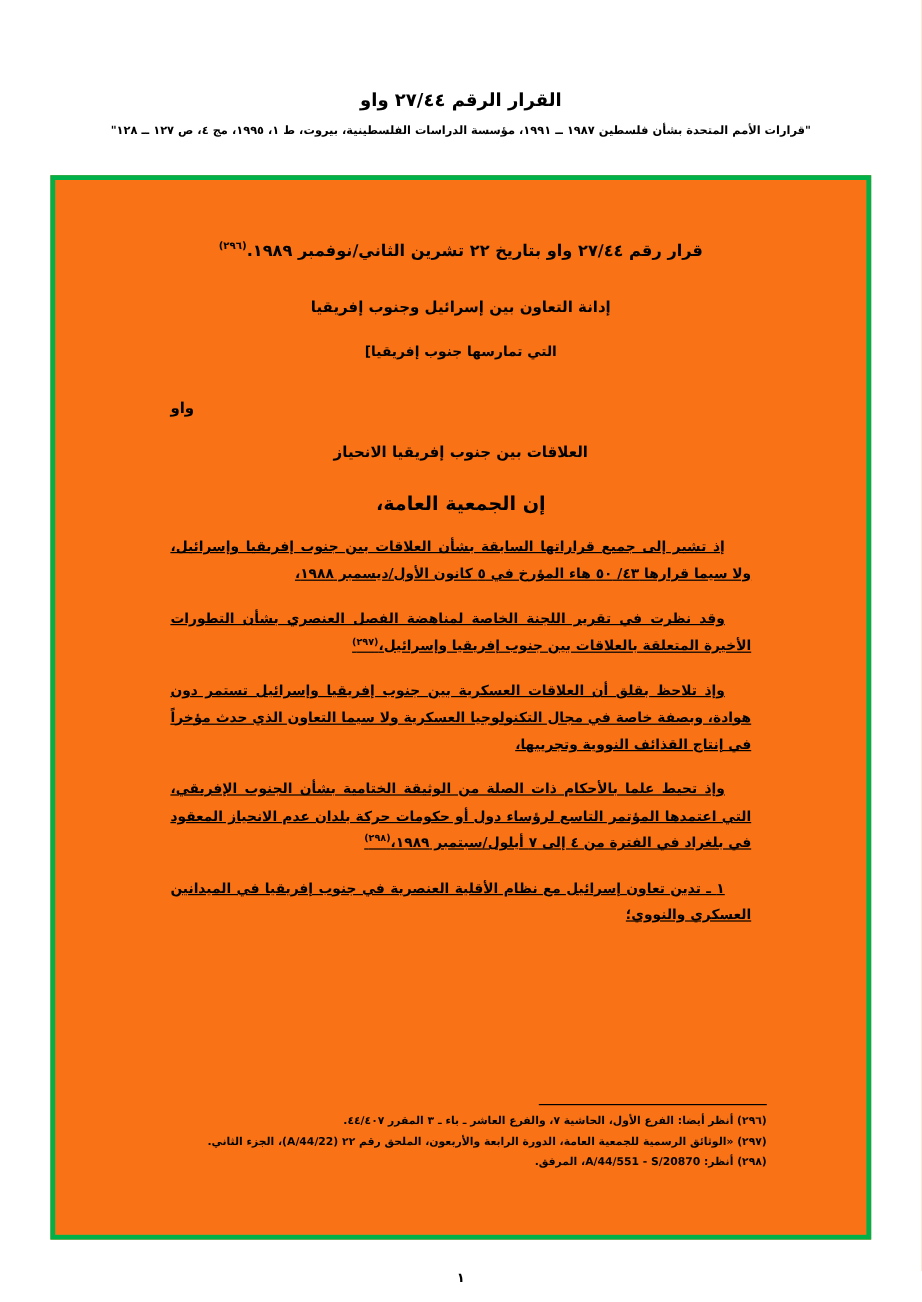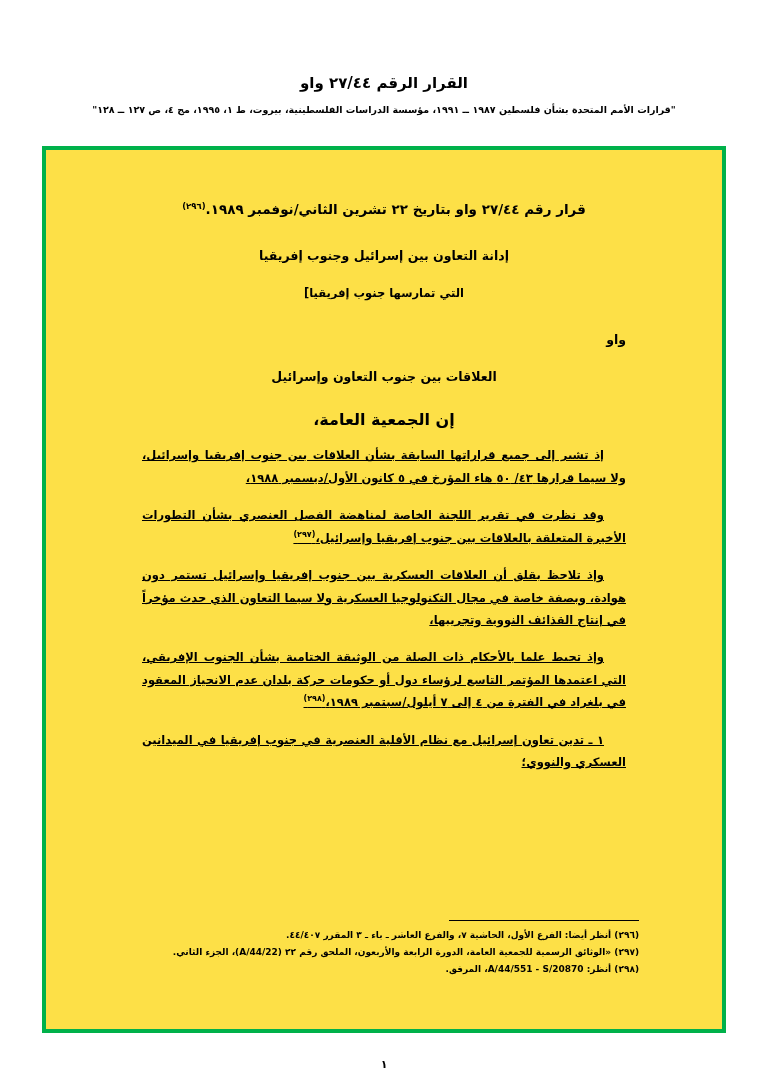--- a/index.html
+++ b/index.html
@@ -37,21 +37,21 @@
     letter-spacing: 0px;
   }
   .frame {
     position: absolute;
     top: 146px;
     left: 42px;
     right: 42px;
     bottom: 52px;
     border: 4px solid #00b14a;
     box-sizing: border-box;
-    background: #fde047;
+    background: #f97316;
   }
   .content {
     position: absolute;
     top: 22px;
     left: 0;
     right: 0;
     bottom: 0;
     padding: 0 96px;
     box-sizing: border-box;
   }
@@ -73,21 +73,21 @@
     margin-top: 26px;
   }
   .bracket-note {
     text-align: center;
     font-size: 11.5px;
     font-weight: bold;
     line-height: 1.9;
     margin-top: 20px;
   }
   .conjunction {
-    text-align: right;
+    text-align: left;
     font-size: 12.5px;
     font-weight: bold;
     margin-top: 28px;
   }
   .res-subject2 {
     text-align: center;
     font-size: 12.5px;
     font-weight: bold;
     margin-top: 22px;
   }
@@ -159,21 +159,21 @@
       </div>
 
       <div class="res-subject">إدانة التعاون بين إسرائيل وجنوب إفريقيا</div>
 
       <div class="bracket-note">
         <div>التي تمارسها جنوب إفريقيا]</div>
       </div>
 
       <div class="conjunction">واو</div>
 
-      <div class="res-subject2">العلاقات بين جنوب التعاون وإسرائيل</div>
+      <div class="res-subject2">العلاقات بين جنوب إفريقيا الانحياز</div>
 
       <div class="assembly-line">إن الجمعية العامة،</div>
 
       <div class="para">
         <span>إذ تشير إلى جميع قراراتها السابقة بشأن العلاقات بين جنوب إفريقيا وإسرائيل، ولا سيما قرارها ٤٣/ ٥٠ هاء المؤرخ في ٥ كانون الأول/ديسمبر ١٩٨٨،</span><span class="fn"></span>
       </div>
 
       <div class="para">
         <span>وقد نظرت في تقرير اللجنة الخاصة لمناهضة الفصل العنصري بشأن التطورات الأخيرة المتعلقة بالعلاقات بين جنوب إفريقيا وإسرائيل،</span><span class="fn">(٢٩٧)</span>
       </div>

